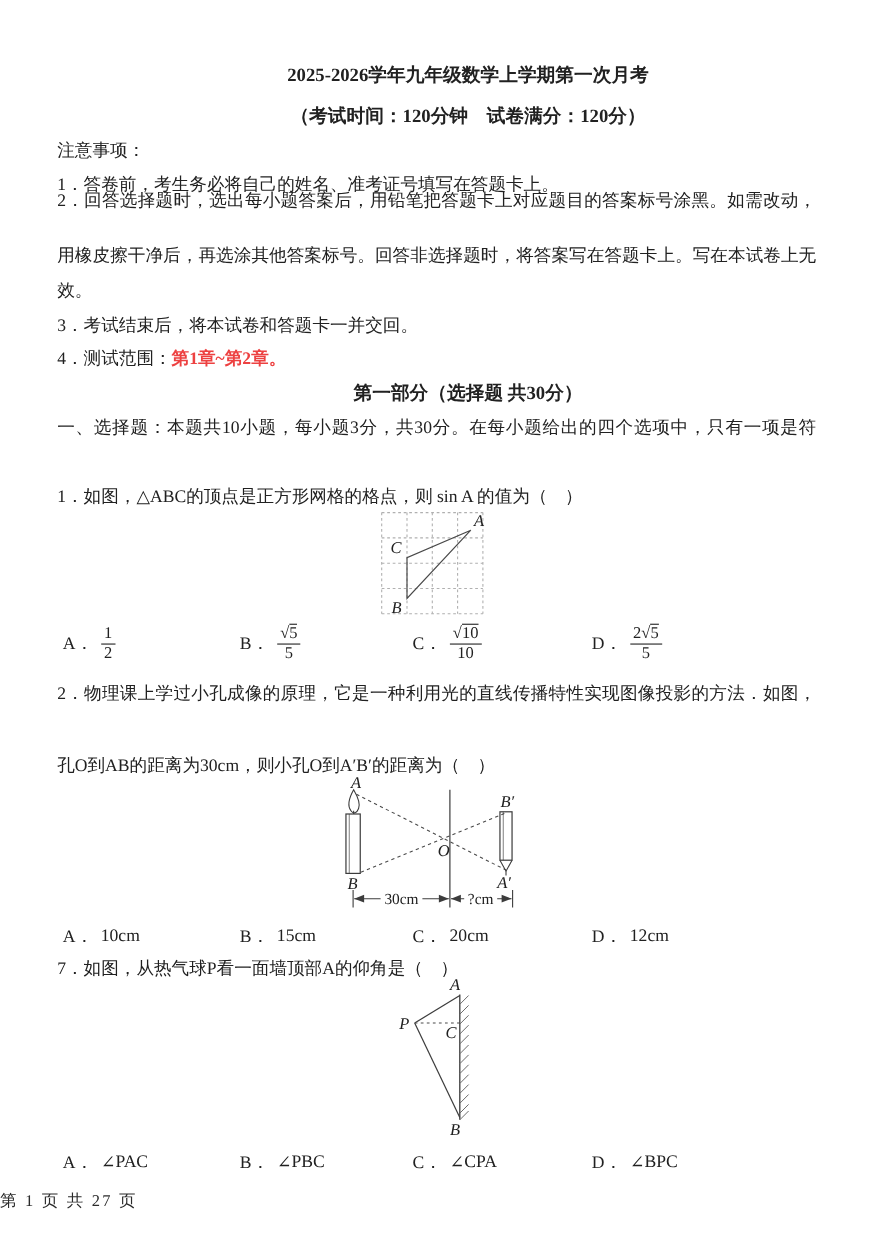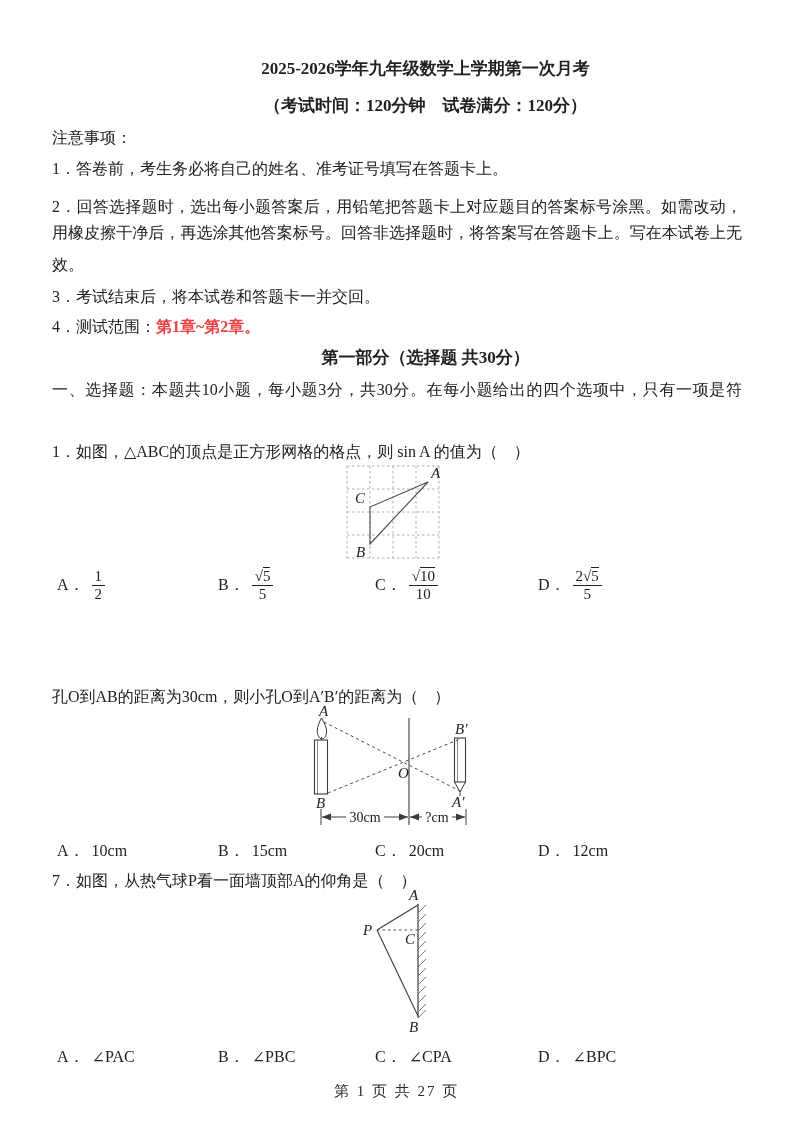--- a/index.html
+++ b/index.html
@@ -16,33 +16,33 @@
   .opt-row.tall{height:42px;}
   .opt{position:absolute;top:0;display:inline-flex;align-items:center;height:100%;}
   .opt .lab{margin-right:7px;}
   .frac{display:inline-flex;flex-direction:column;align-items:center;line-height:1.12;font-size:15px;}
   .frac .num{padding:0 3px;display:inline-block;}
   .frac .den{align-self:stretch;text-align:center;border-top:1px solid #222;padding:0 2px;}
   .rad{border-top:1px solid #222;}
   .fig{position:absolute;}
   svg text{font-family:"Liberation Serif","DejaVu Serif",serif;font-size:15px;font-style:italic;fill:#212121;}
   svg text.dim{font-size:14px;font-style:normal;}
-  .footer{position:absolute;top:1082px;left:0;width:793px;text-align:center;font-size:15px;color:#2b2b2b;letter-spacing:2px;}
+  .footer{position:absolute;top:1082px;left:0;width:793px;text-align:left;font-size:15px;color:#2b2b2b;letter-spacing:2px;}
 </style>
 </head>
 <body>
 
 <div class="page">
 
   <div class="t1 center bold" style="top:58px">2025-2026学年九年级数学上学期第一次月考</div>
   <div class="t1 center bold" style="top:95px">（考试时间：120分钟　试卷满分：120分）</div>
 
   <div class="ln" style="top:127px">注意事项：</div>
   <div class="ln" style="top:158px">1．答卷前，考生务必将自己的姓名、准考证号填写在答题卡上。</div>
-  <div class="ln j" style="top:196px">2．回答选择题时，选出每小题答案后，用铅笔把答题卡上对应题目的答案标号涂黑。如需改动，</div>
+  <div class="ln j" style="top:172px">2．回答选择题时，选出每小题答案后，用铅笔把答题卡上对应题目的答案标号涂黑。如需改动，</div>
   <div class="ln j" style="top:222px">用橡皮擦干净后，再选涂其他答案标号。回答非选择题时，将答案写在答题卡上。写在本试卷上无</div>
   <div class="ln" style="top:254px">效。</div>
   <div class="ln" style="top:286px">3．考试结束后，将本试卷和答题卡一并交回。</div>
   <div class="ln" style="top:316px">
     <span>4．测试范围：</span><span class="red">第1章~第2章。</span>
   </div>
 
   <div class="t1 center bold" style="top:347px">第一部分（选择题 共30分）</div>
   <div class="ln j" style="top:379px">一、选择题：本题共10小题，每小题3分，共30分。在每小题给出的四个选项中，只有一项是符</div>
 
@@ -93,20 +93,21 @@
       </span>
     <span class="opt" style="left:486px">
         <span class="lab">D．</span>
         <span><span class="frac">
             <span class="num">2√<span class="rad">5</span></span>
             <span class="den">5</span>
           </span></span>
       </span>
   </div>
 
+  <div class="ln j" style="top:620px"><span>2．物理课上学过小孔成像的原理，它是一种利用光的直线传播特性实现图像投影的方法．如图，</span></div>
   <div class="ln" style="top:686px"><span>孔</span><span class="it">O</span><span>到</span><span class="it">AB</span><span>的距离为30cm，则小孔</span><span class="it">O</span><span>到</span><span class="it">A′B′</span><span>的距离为（　）</span></div>
 
   <svg class="fig" style="left:291px;top:702px" width="235" height="130" viewBox="0 0 235 130">
     <g stroke="#3c3c3c" fill="none">
       <path d="M30.5,16 C26,24 25,31 28,35 C30.5,38.5 33.5,37 35,33 C37,28 34,22 30.5,16 Z" stroke-width="1"></path>
       <line x1="30.5" y1="35" x2="30.5" y2="38" stroke-width="1"></line>
       <rect x="23.5" y="38" width="13" height="54" stroke-width="1.1"></rect>
       <line x1="26.5" y1="38" x2="26.5" y2="92" stroke-width="0.6"></line>
     </g>
     <g stroke="#4a4a4a" stroke-width="1" stroke-dasharray="3,3">

